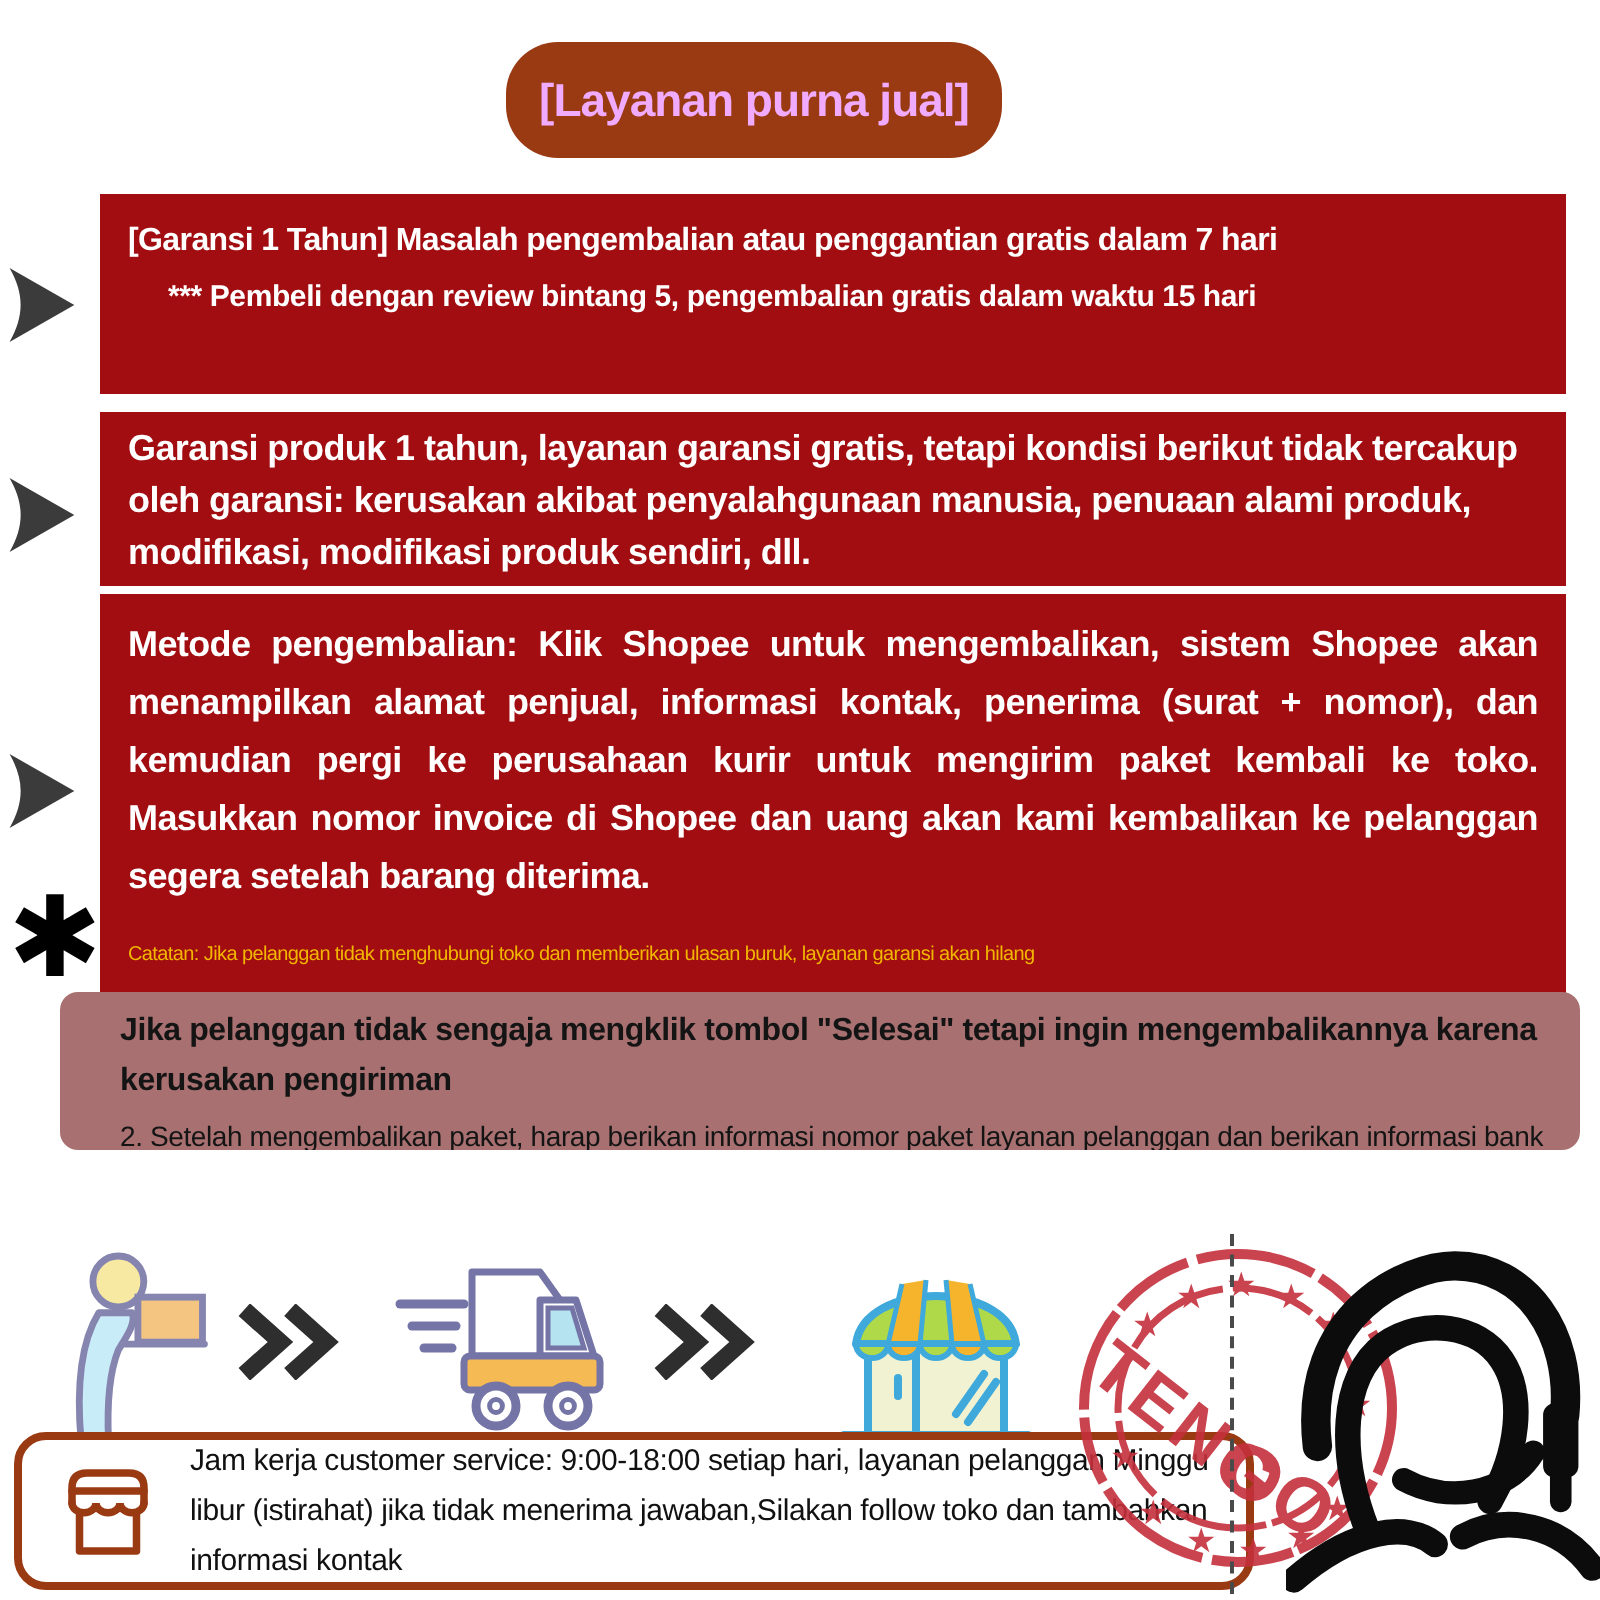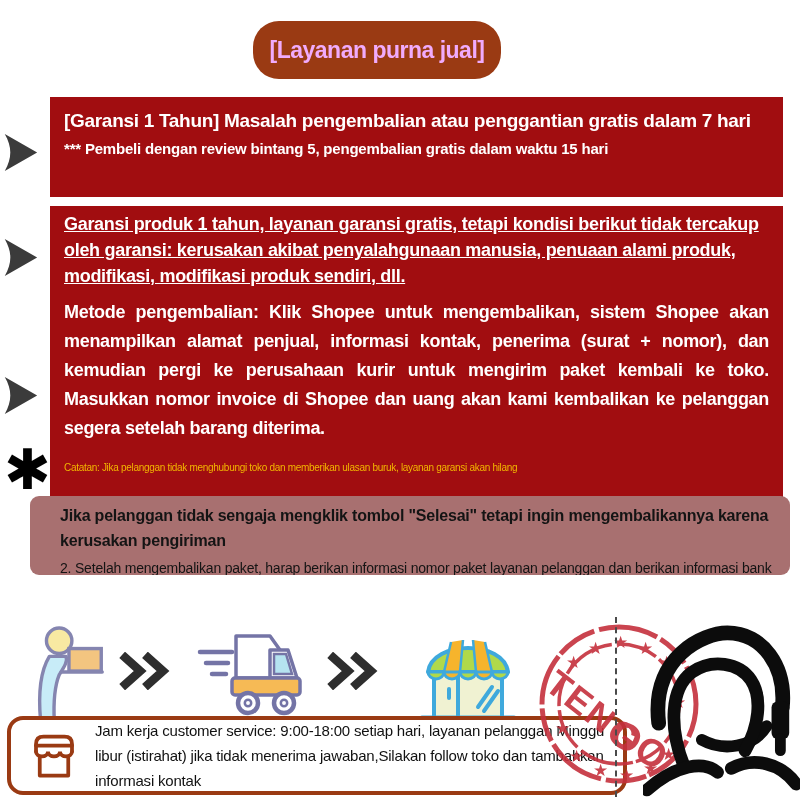--- a/index.html
+++ b/index.html
@@ -6,26 +6,26 @@
   .canvas{position:relative;width:800px;height:800px;background:#fff;overflow:hidden;
           font-family:"Liberation Sans",sans-serif;}
   
   .title-pill{position:absolute;left:253px;top:21px;width:248px;height:58px;
     background:#9a3a13;border-radius:26px;color:#f0abfc;font-weight:bold;font-size:23px;
     letter-spacing:-0.5px;text-align:center;line-height:58px;}
   
   .redbox{position:absolute;left:50px;width:733px;background:#a10d10;color:#fff;
     box-sizing:border-box;padding:8px 14px;overflow:hidden;}
   .box1{top:97px;height:100px;}
-  .box2{top:206px;height:87px;padding-top:5px;text-decoration:underline;}
-  .box3{top:287px;height:232px;padding-top:11px;}
-  .rb-head{font-size:19px;font-weight:bold;line-height:31px;letter-spacing:-0.3px;}
+  .box2{top:206px;height:87px;padding-top:5px;}
+  .box3{top:297px;height:232px;padding-top:11px;}
+  .rb-head{font-size:16px;font-weight:bold;line-height:31px;letter-spacing:-0.3px;}
   .rb-body{font-size:18px;font-weight:bold;line-height:26px;letter-spacing:-0.3px;}
   .rb-body-j{font-size:18px;font-weight:bold;line-height:29px;letter-spacing:-0.3px;text-align:justify;}
-  .rb-note{font-size:15px;font-weight:bold;line-height:22px;margin-top:2px;letter-spacing:-0.2px;}
+  .rb-note{font-size:15px;font-weight:bold;line-height:22px;margin-top:2px;letter-spacing:-0.2px;margin-left:20px;}
   .rb-note-y{font-size:10px;font-weight:normal;line-height:18px;margin-top:16px;
     color:#f2b600;letter-spacing:-0.3px;white-space:nowrap;}
   
   .arrow{position:absolute;left:2px;width:37px;height:43px;}
   .a1{top:131px;} .a2{top:236px;} .a3{top:374px;}
   .asterisk{position:absolute;left:4px;top:442px;font-size:56px;font-weight:bold;color:#000;
     font-family:"DejaVu Sans",sans-serif;line-height:56px;}
   
   .mauve{position:absolute;left:30px;top:496px;width:760px;height:79px;background:#a87070;
     border-radius:9px;box-sizing:border-box;padding:7px 14px 6px 30px;color:#141414;overflow:hidden;}

